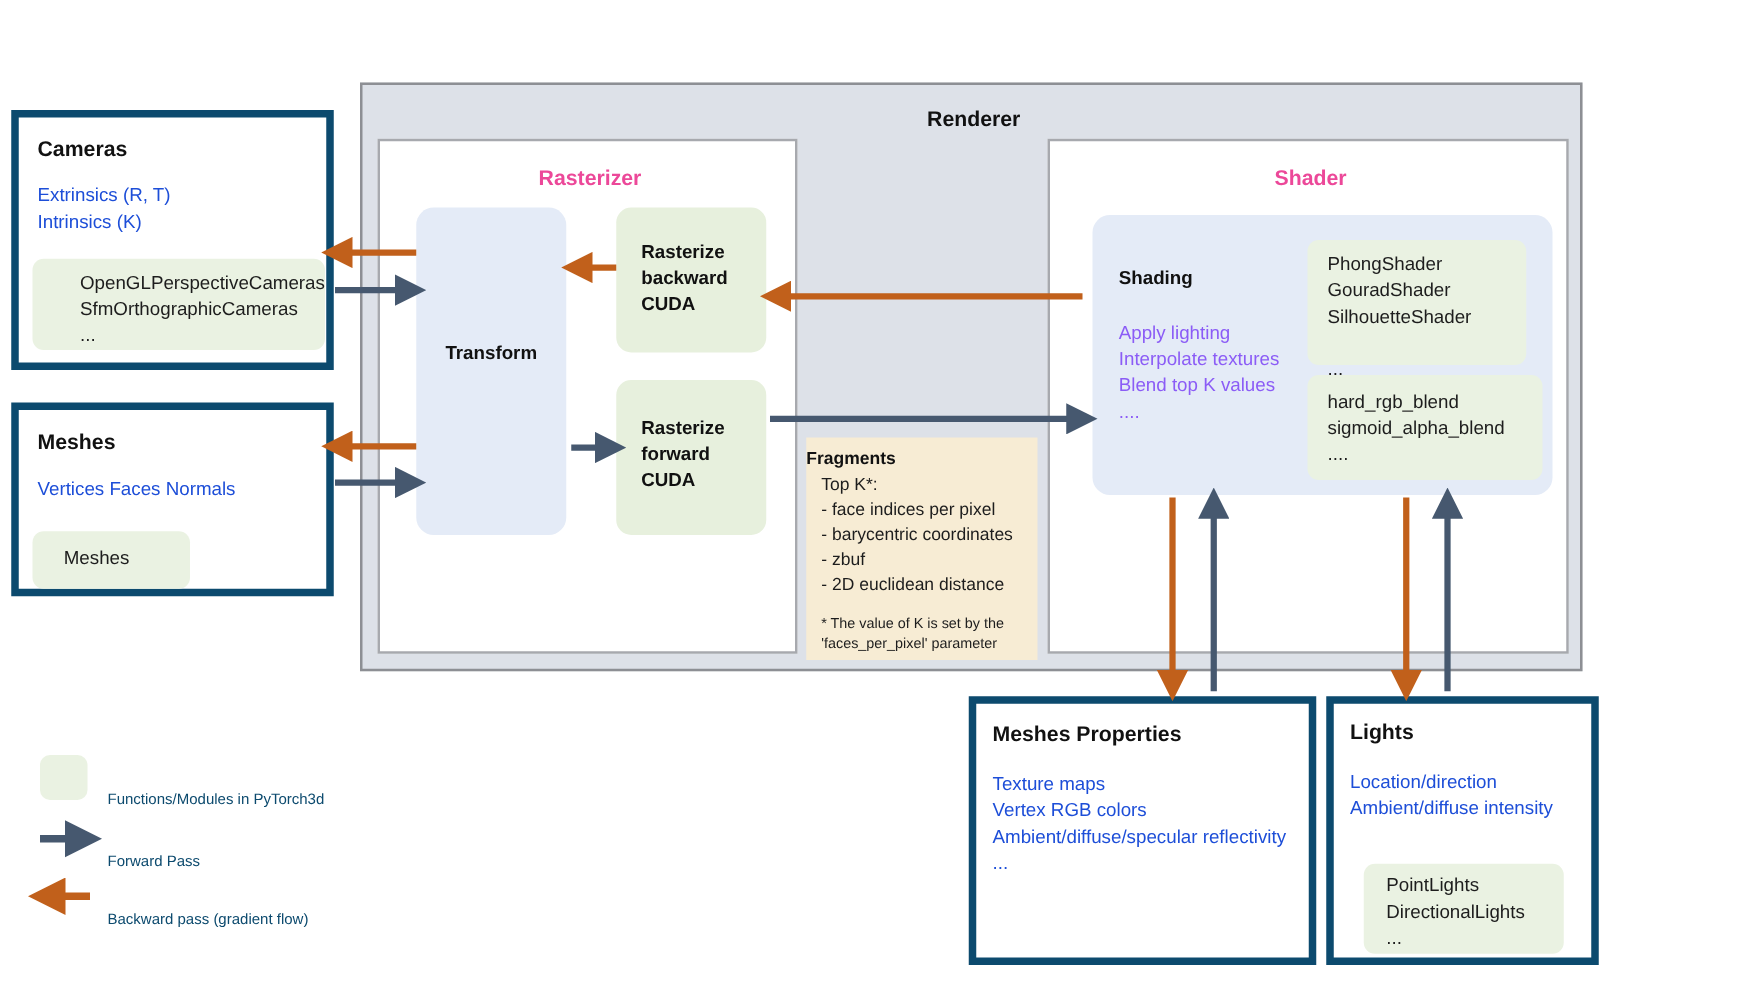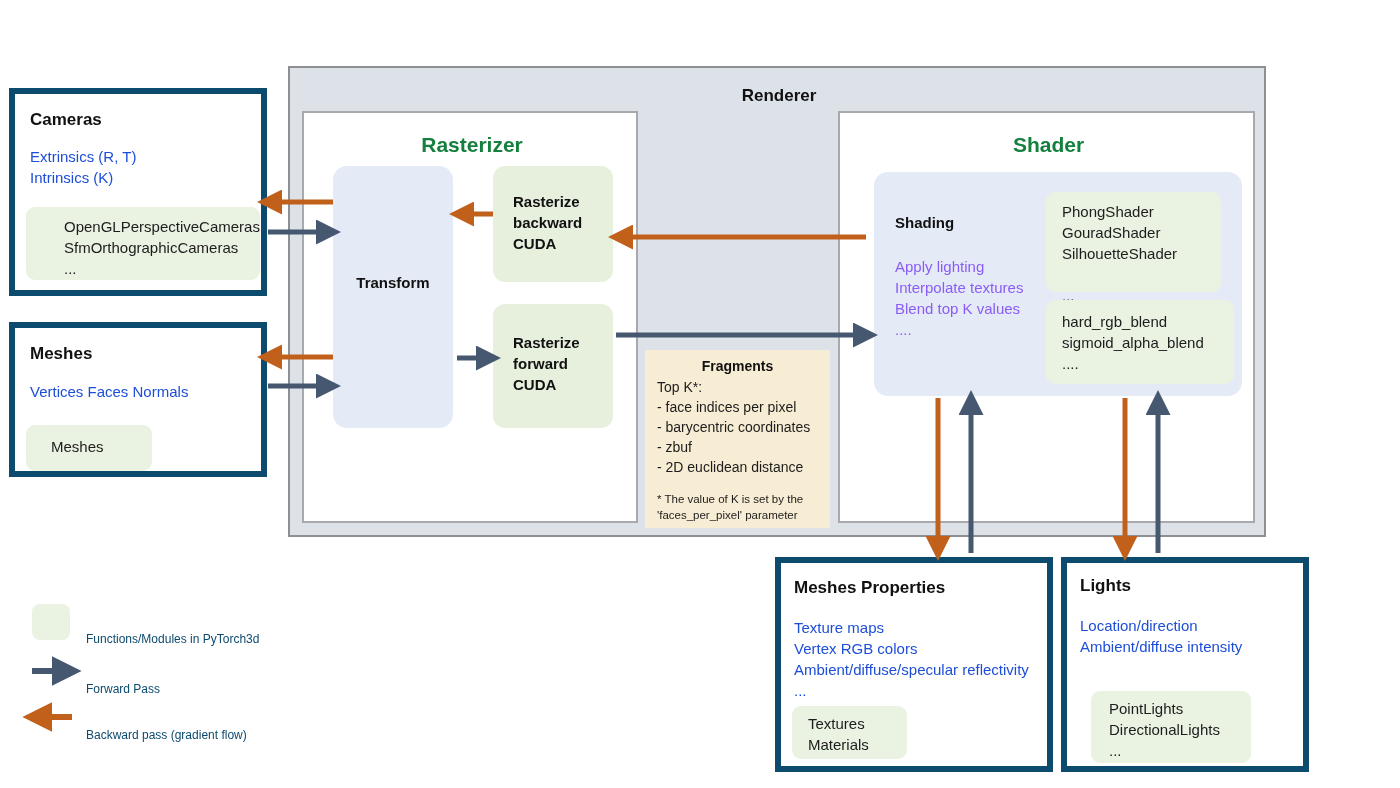--- a/index.html
+++ b/index.html
@@ -57,23 +57,23 @@
     text-align: center;
     color: #111;
   }
 
   .inner-panel {
     background: #ffffff;
     border: 2px solid #a7a9ae;
   }
   .panel-title {
     font-weight: bold;
-    font-size: 21px;
+    font-size: 17px;
     text-align: center;
-    color: #15803d;
+    color: #ec4899;
   }
 
   
   .block-blue {
     background: #e4ebf7;
     border-radius: 14px;
   }
   .block-label {
     font-weight: bold;
     font-size: 15px;
@@ -93,21 +93,20 @@
     white-space: pre-line;
   }
 
   
   #fragments-box {
     background: #f7ecd4;
   }
   #fragments-title {
     font-weight: bold;
     font-size: 14px;
-    text-align: center;
     color: #111;
   }
   #fragments-list {
     font-size: 14px;
     line-height: 20px;
     color: #1d1d1d;
     white-space: pre-line;
   }
   #fragments-note {
     font-size: 11.5px;
@@ -217,27 +216,23 @@
 ....</div>
   </div>
 </div>
 
 <div class="abs card" id="mesh-properties-card" style="left:775px; top:557px; width:278px; height:215px;">
   <div class="abs card-title" style="left:13px; top:15px;">Meshes Properties</div>
   <div class="abs card-lines" style="left:13px; top:54px;">Texture maps
 Vertex RGB colors
 Ambient/diffuse/specular reflectivity
 ...</div>
-  <div class="abs chip-green" style="left:11px; top:143px; width:115px; height:53px;">
-    <div class="abs chip-text" style="left:16px; top:7px;">Textures
-Materials</div>
-  </div>
-</div>
-
-<div class="abs card" id="lights-card" style="left:1061px; top:557px; width:248px; height:215px;">
+</div>
+
+<div class="abs card" id="lights-card" style="left:1061px; top:557px; width:218px; height:215px;">
   <div class="abs card-title" style="left:13px; top:13px;">Lights</div>
   <div class="abs card-lines" style="left:13px; top:52px;">Location/direction
 Ambient/diffuse intensity</div>
   <div class="abs chip-green" style="left:24px; top:128px; width:160px; height:72px;">
     <div class="abs chip-text" style="left:18px; top:7px;">PointLights
 DirectionalLights
 ...</div>
   </div>
 </div>
 

